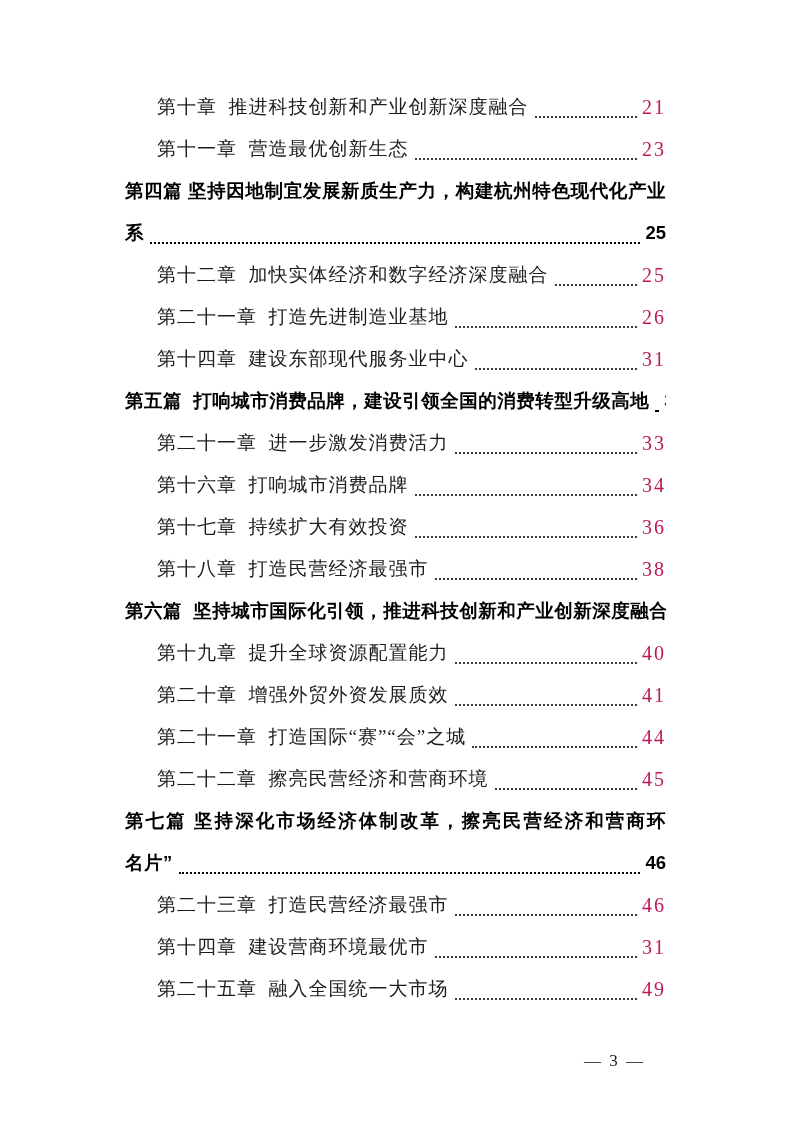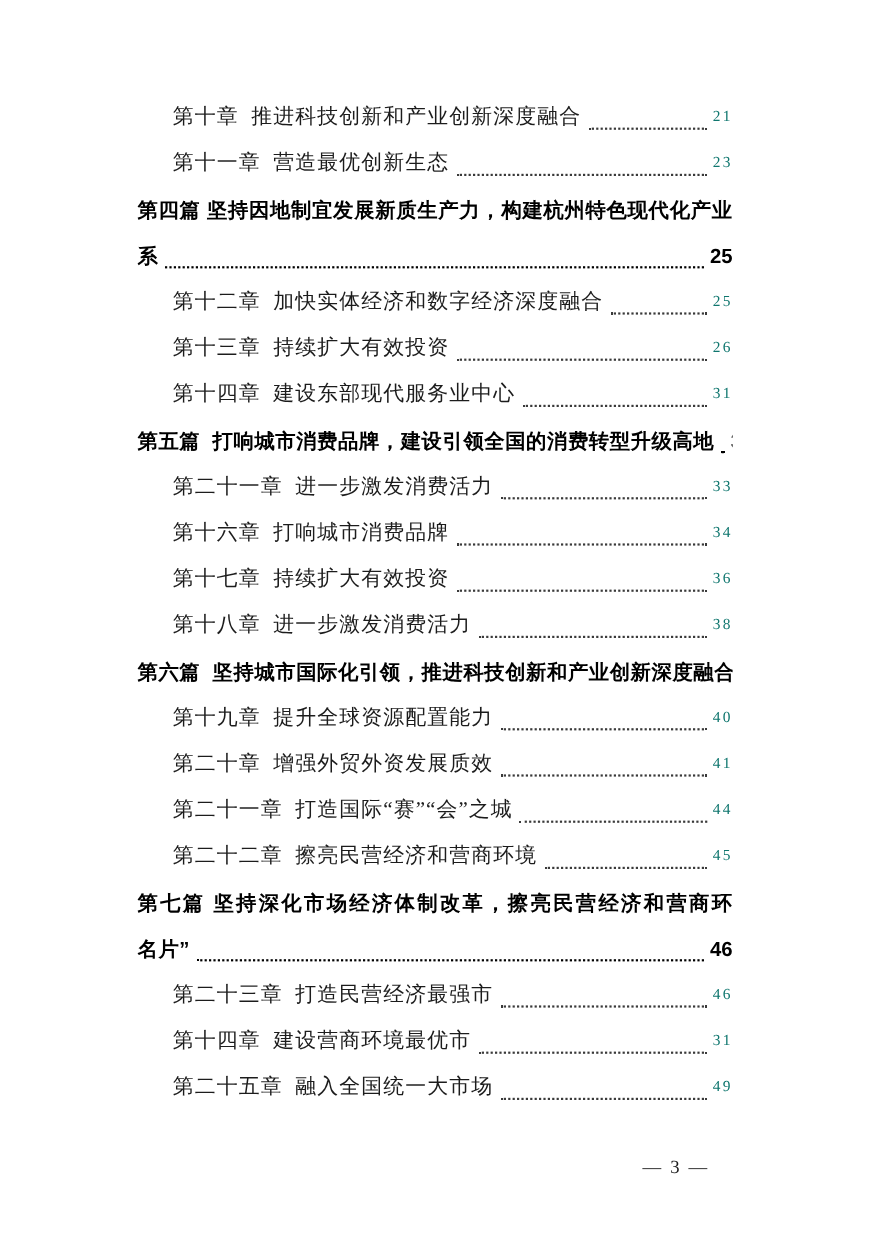--- a/index.html
+++ b/index.html
@@ -33,23 +33,23 @@
     flex: 0 0 auto;
   }
   
   .row.chapter {
     padding-left: 32px;
     font-size: 19px;
     letter-spacing: 1px;
     color: #1c1c1c;
   }
   .row.chapter .num {
-    font-size: 14px;
+    font-size: 20px;
     letter-spacing: 2px;
-    color: #0f766e;
+    color: #be185d;
     flex: 0 0 auto;
   }
   .row.chapter .leader {
     border-bottom: 2px dotted #3a3a3a;
   }
   
   .row.part, .row.part_line1, .row.part_line2 {
     font-family: "Liberation Sans", "DejaVu Sans", sans-serif;
     font-weight: bold;
     font-size: 18.5px;
@@ -113,21 +113,21 @@
         <span class="t">系</span>
         <span class="leader"></span>
         <span class="num">25</span>
       </div>
       <div class="row chapter">
         <span class="t">第十二章  加快实体经济和数字经济深度融合</span>
         <span class="leader"></span>
         <span class="num">25</span>
       </div>
       <div class="row chapter">
-        <span class="t">第十三章  持续扩大有效投资</span>
+        <span class="t">第二十一章  打造先进制造业基地</span>
         <span class="leader"></span>
         <span class="num">26</span>
       </div>
       <div class="row chapter">
         <span class="t">第十四章  建设东部现代服务业中心</span>
         <span class="leader"></span>
         <span class="num">31</span>
       </div>
       <div class="row part">
         <span class="t">第五篇  打响城市消费品牌，建设引领全国的消费转型升级高地</span>
@@ -143,21 +143,21 @@
         <span class="t">第十六章  打响城市消费品牌</span>
         <span class="leader"></span>
         <span class="num">34</span>
       </div>
       <div class="row chapter">
         <span class="t">第十七章  持续扩大有效投资</span>
         <span class="leader"></span>
         <span class="num">36</span>
       </div>
       <div class="row chapter">
-        <span class="t">第十八章  进一步激发消费活力</span>
+        <span class="t">第十八章  打造民营经济最强市</span>
         <span class="leader"></span>
         <span class="num">38</span>
       </div>
       <div class="row part">
         <span class="t">第六篇  坚持城市国际化引领，推进科技创新和产业创新深度融合</span>
         <span class="leader"></span>
         <span class="num">40</span>
       </div>
       <div class="row chapter">
         <span class="t">第十九章  提升全球资源配置能力</span>

